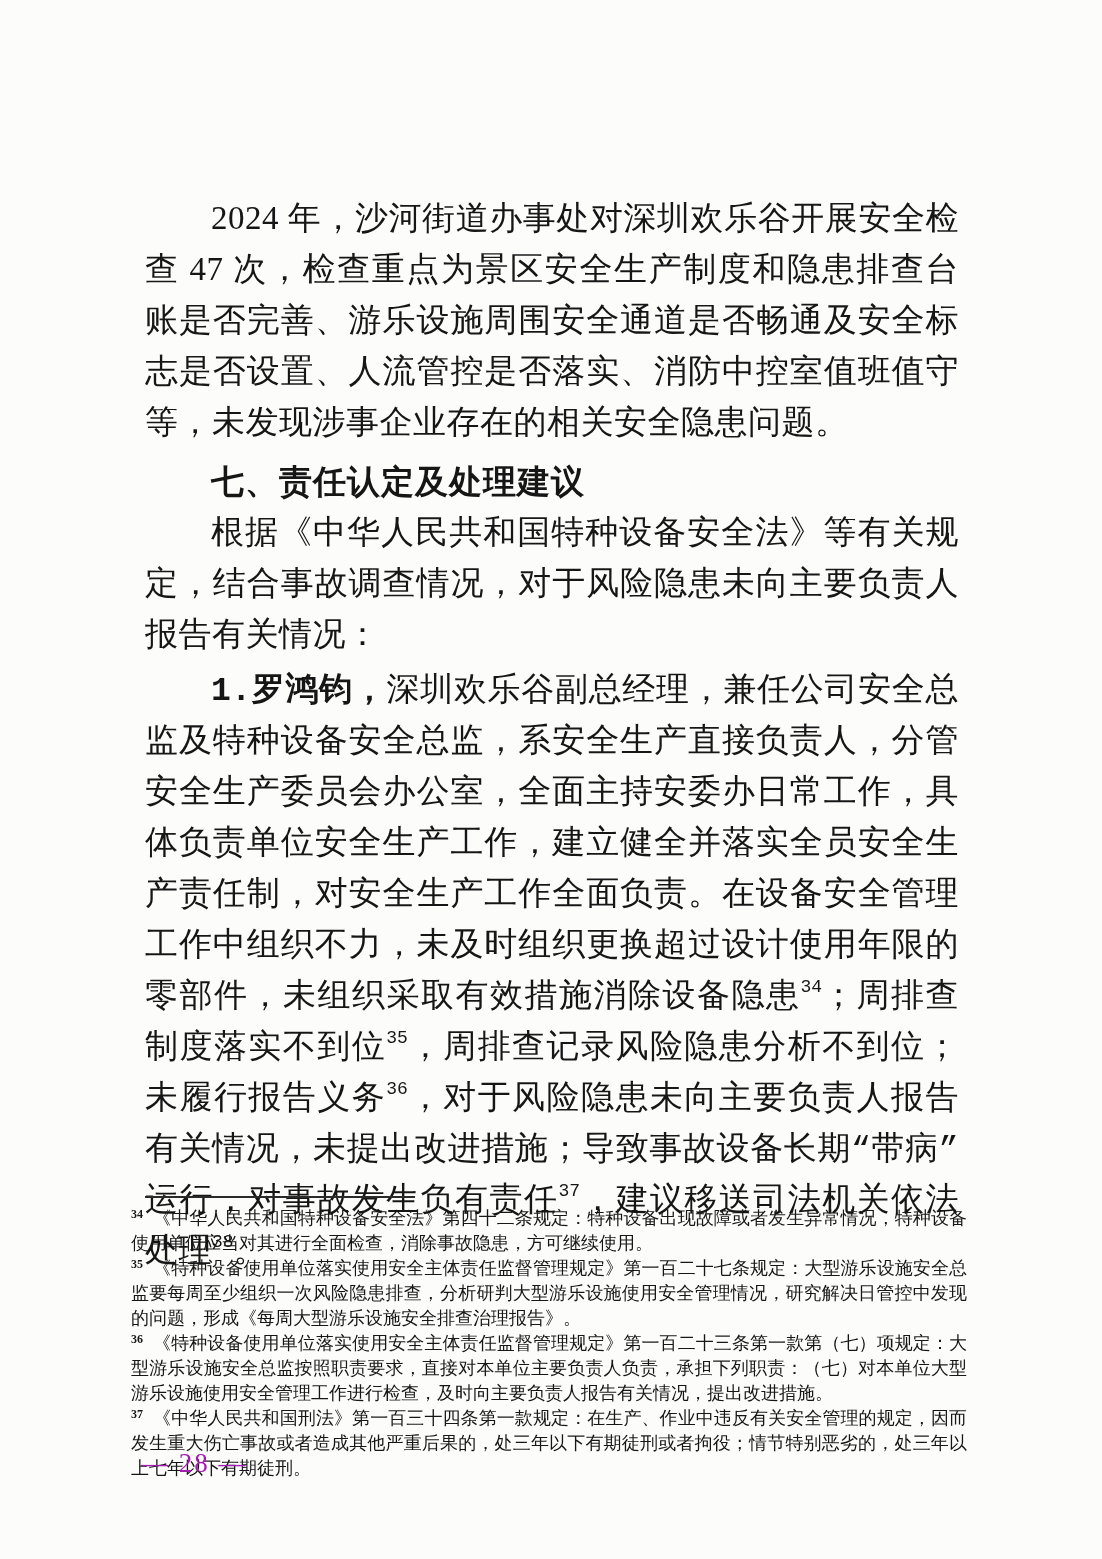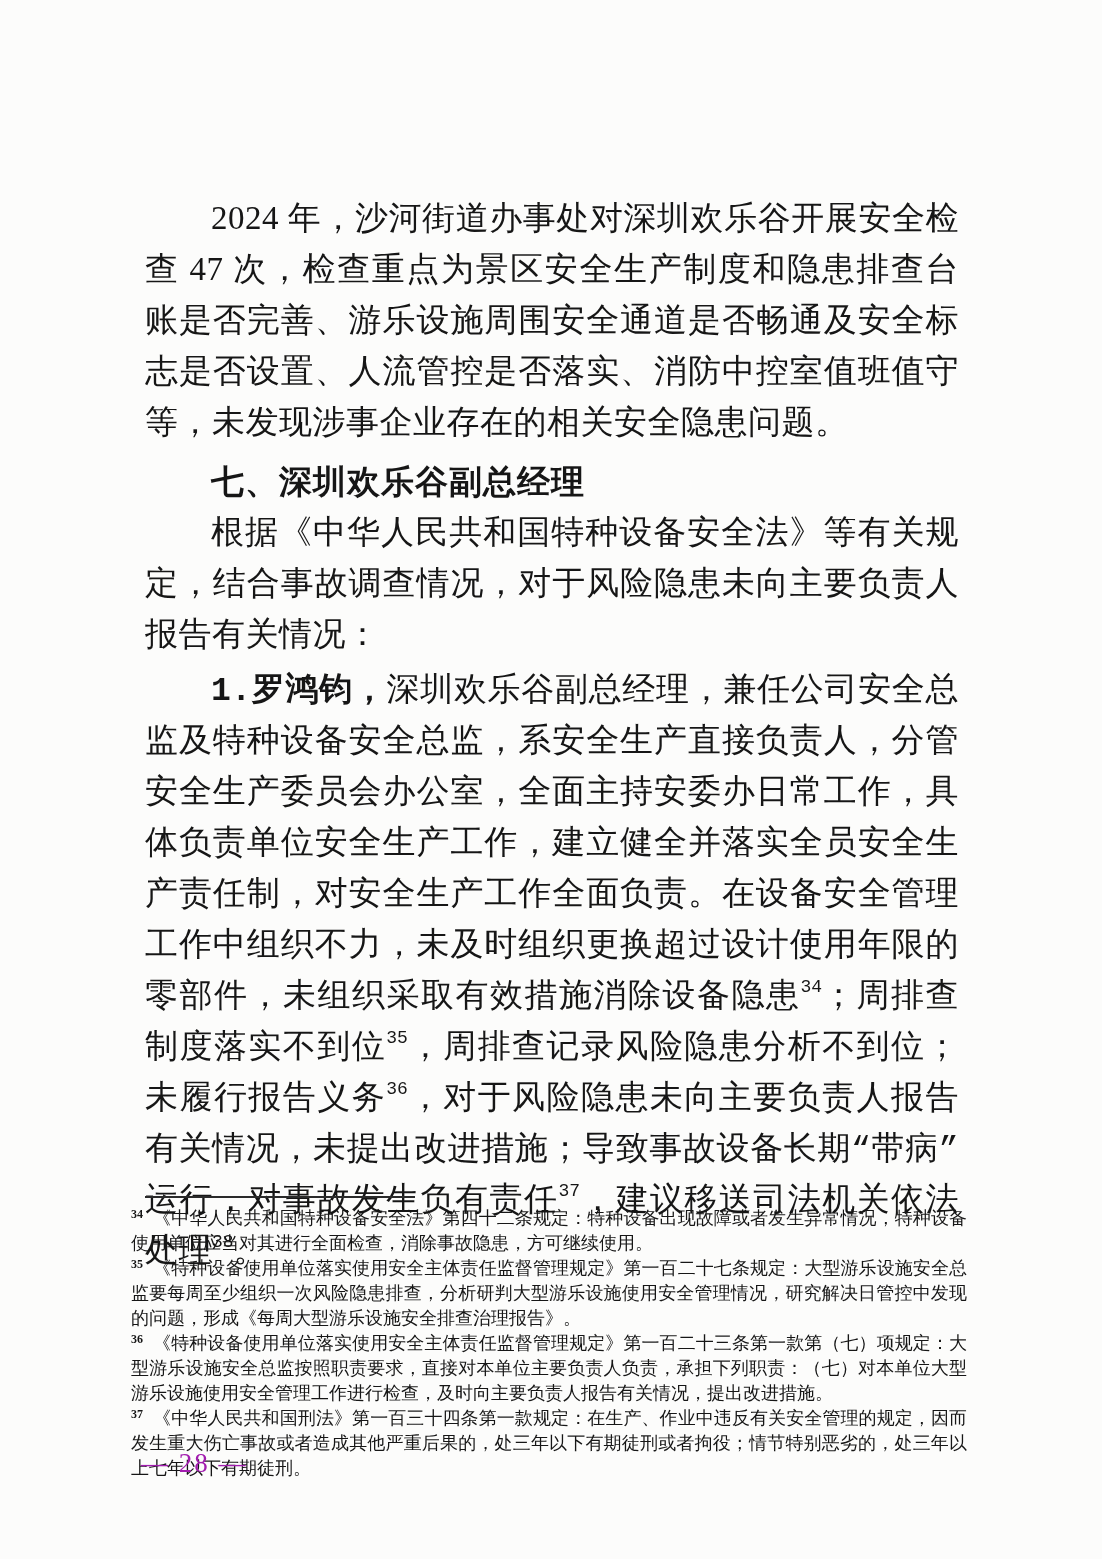--- a/index.html
+++ b/index.html
@@ -92,21 +92,21 @@
 </style>
 </head>
 <body>
 
 <div class="page">
 
   <div class="content">
 
     <p class="body-para">2024 年，沙河街道办事处对深圳欢乐谷开展安全检查 47 次，检查重点为景区安全生产制度和隐患排查台账是否完善、游乐设施周围安全通道是否畅通及安全标志是否设置、人流管控是否落实、消防中控室值班值守等，未发现涉事企业存在的相关安全隐患问题。</p>
 
-    <h2 class="section-heading">七、深圳欢乐谷副总经理</h2>
+    <h2 class="section-heading">七、责任认定及处理建议</h2>
 
     <p class="body-para">根据《中华人民共和国特种设备安全法》等有关规定，结合事故调查情况，对于风险隐患未向主要负责人报告有关情况：</p>
 
 
     <p class="body-para para3"><span class="lead-bold">1.罗鸿钧，</span><span>深圳欢乐谷副总经理，兼任公司安全总监及特种设备安全总监，系安全生产直接负责人，分管安全生产委员会办公室，全面主持安委办日常工作，具体负责单位安全生产工作，建立健全并落实全员安全生产责任制，对安全生产工作全面负责。在设备安全管理工作中组织不力，未及时组织更换超过设计使用年限的零部件，未组织采取有效措施消除设备隐患</span><sup class="fn-ref">34</sup><span>；周排查制度落实不到位</span><sup class="fn-ref">35</sup><span>，周排查记录风险隐患分析不到位；未履行报告义务</span><sup class="fn-ref">36</sup><span>，对于风险隐患未向主要负责人报告有关情况，未提出改进措施；导致事故设备长期“带病”运行，对事故发生负有责任</span><sup class="fn-ref">37</sup><span>，建议移送司法机关依法处理</span><sup class="fn-ref">38</sup><span>。</span></p>
   </div>
 
   <div class="footnotes">
     <div class="fn-rule"></div>
 

